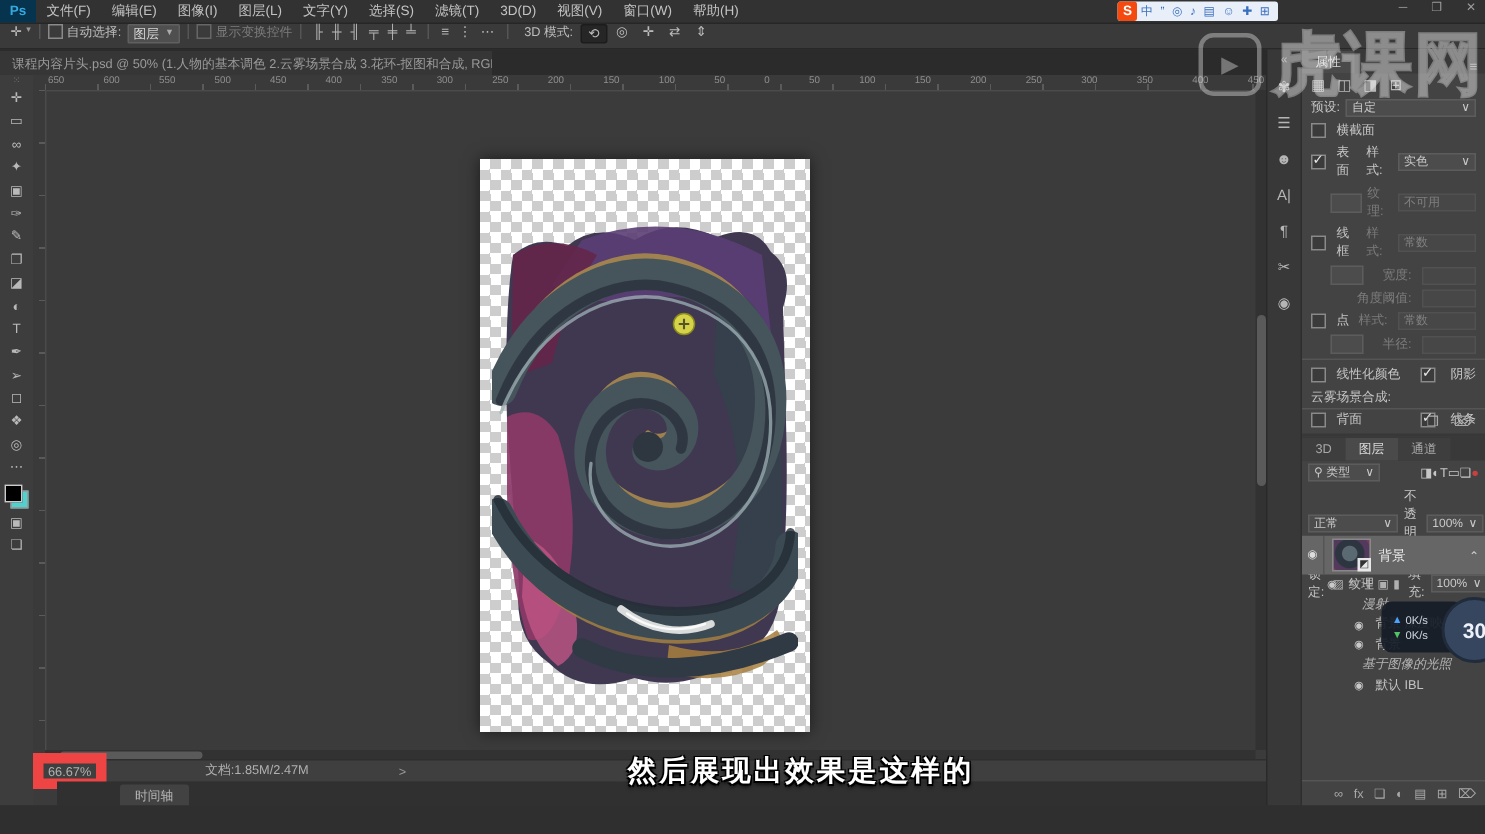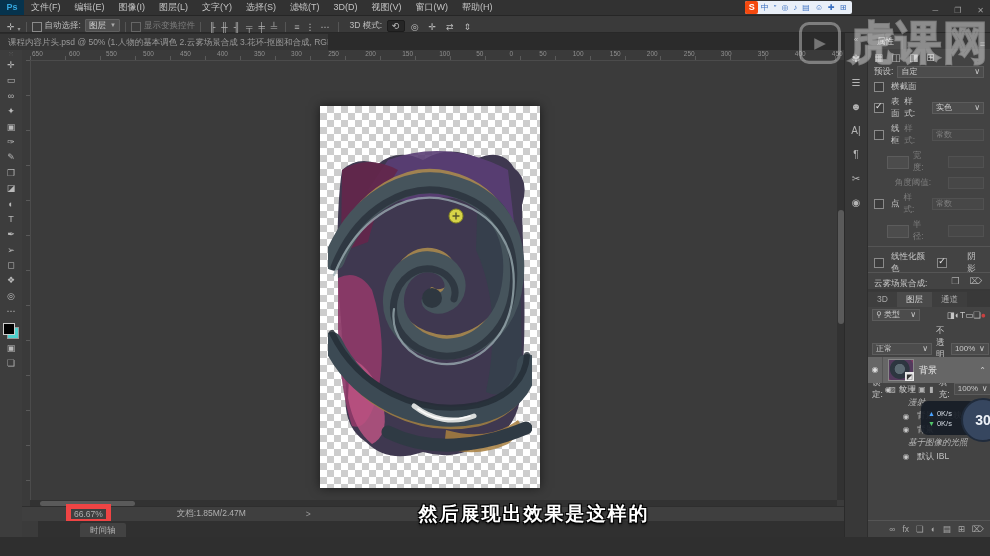--- a/index.html
+++ b/index.html
@@ -1,19 +1,19 @@
 <!DOCTYPE html>
 <html><head>
 <meta charset="utf-8">
 <style>
   html,body{margin:0;padding:0;background:#222;}
   #stage{position:relative;width:990px;height:556px;background:#2e2e2e;overflow:hidden;
     font-family:"Liberation Sans","DejaVu Sans",sans-serif;color:#c8c8c8;-webkit-font-smoothing:antialiased;}
   .abs{position:absolute;}
-  .flex{display:flex;align-items:flex-end;}
+  .flex{display:flex;align-items:flex-start;}
   .sep{width:1px;height:10px;background:#555;margin:0 5px;}
   
   #menubar{left:0;top:0;width:100%;height:15px;background:#323232;border-bottom:1px solid #262626;font-size:9px;}
   #ps-logo{width:24px;height:15px;background:#06334d;color:#35a8e0;font-weight:bold;text-align:center;line-height:15px;font-size:9px;}
   .menu-item{padding:0 7px;line-height:15px;color:#c3c3c3;}
   #winbtns{right:6px;top:0;height:15px;gap:16px;color:#9c9c9c;font-size:8px;}
   #imebar{right:138px;top:1px;height:13px;background:#e9eff8;border-radius:2px;padding-right:3px;}
   #ime-logo{width:13px;height:13px;background:#f4490f;color:#fff;font-weight:bold;font-size:9px;text-align:center;line-height:13px;border-radius:2px;}
   .ime-ic{font-size:8px;color:#3a6fc0;padding:0 2.5px;line-height:13px;}
   #optionsbar{left:0;top:16px;width:100%;height:16px;background:#3a3a3a;border-bottom:1px solid #282828;font-size:8.5px;color:#bdbdbd;}
@@ -43,21 +43,21 @@
     background-image:repeating-linear-gradient(to right,#5a5a5a 0 1px,transparent 1px 35px);background-position:bottom;background-size:100% 4px;background-repeat:no-repeat;}
   #hruler .labels{display:flex;justify-content:space-between;font-size:6.5px;color:#8f8f8f;padding:0 2px;line-height:8px;}
   #vruler{position:absolute;left:0;top:10px;width:8px;bottom:37px;background:#3a3a3a;border-right:1px solid #4b4b4b;
     background-image:repeating-linear-gradient(to bottom,#5a5a5a 0 1px,transparent 1px 35px);background-position:right;background-size:4px 100%;background-repeat:no-repeat;}
   #ruler-corner{position:absolute;left:0;top:0;width:8px;height:10px;background:#3a3a3a;border-right:1px solid #4b4b4b;border-bottom:1px solid #4b4b4b;}
   #vscroll{position:absolute;right:0;top:10px;width:8px;bottom:37px;background:#323232;}
   #vscroll .thumb{position:absolute;left:1px;right:1px;top:34%;height:26%;background:#5a5a5a;border-radius:3px;}
   #hscroll{position:absolute;left:8px;right:8px;bottom:30px;height:7px;background:#323232;}
   #hscroll .thumb{position:absolute;top:1px;bottom:1px;left:10px;width:95px;background:#5a5a5a;border-radius:3px;}
   #statusbar{position:absolute;left:0;right:0;bottom:16px;height:14px;background:#3f3f3f;border-top:1px solid #2e2e2e;font-size:8.5px;color:#b0b0b0;display:flex;align-items:center;}
-  #zoombox{border:5px solid #ef4444;padding:0 3px;margin-left:44px;height:10px;line-height:10px;}
+  #zoombox{border:7px solid #ef4444;padding:0 3px;height:10px;line-height:10px;}
   #docinfo{margin-left:66px;}
   #statusbar .chev{margin-left:60px;color:#9a9a9a;}
   #timelinerow{position:absolute;left:16px;right:0;bottom:0;height:16px;background:#303030;}
   #timelinetab{position:absolute;left:42px;bottom:0;height:14px;line-height:14px;background:#424242;color:#b5b5b5;font-size:8.5px;padding:0 10px;border-radius:2px 2px 0 0;}
   
   #doc{position:absolute;left:298px;top:56px;width:220px;height:382px;
     background-color:#fff;background-image:conic-gradient(#cdcdcd 25%,transparent 0 50%,#cdcdcd 0 75%,transparent 0);
     background-size:14px 14px;box-shadow:0 0 10px rgba(0,0,0,.55);}
   
   #dock{right:0;top:33px;width:145px;bottom:19px;background:#383838;border-left:1px solid #2a2a2a;}
@@ -65,21 +65,21 @@
   #dockstrip .collapse{text-align:center;color:#9a9a9a;font-size:8px;line-height:14px;}
   .strip-ic{height:24px;text-align:center;font-size:10px;color:#b5b5b5;line-height:24px;}
   #panels{position:absolute;left:23px;right:0;top:0;bottom:0;}
   .pgroup{position:absolute;left:0;right:0;background:#434343;}
   .phead{height:16px;background:#393939;display:flex;align-items:flex-end;font-size:8.5px;color:#a8a8a8;}
   .ptab{padding:0 9px;height:15px;line-height:15px;background:#3e3e3e;}
   .ptab.active{background:#4a4a4a;color:#d8d8d8;}
   .pmenu{margin-left:auto;padding:0 5px;color:#9a9a9a;font-size:9px;}
   .prow{display:flex;align-items:center;font-size:8.5px;color:#c6c6c6;padding:2px 6px 1px;gap:4px;}
   .prow .lab{flex:none;}
-  .prow .right{margin-left:auto;display:flex;align-items:center;gap:17px;}
+  .prow .right{margin-left:auto;display:flex;align-items:center;gap:7px;}
   .fieldbox{background:#4c4c4c;border:1px solid #5c5c5c;height:10px;min-width:34px;padding:0 3px;font-size:8px;line-height:10px;color:#c9c9c9;display:inline-flex;align-items:center;justify-content:space-between;}
   .fieldbox.disabled{background:#474747;border-color:#515151;color:#808080;}
   .swatchbox{width:20px;height:11px;background:#4c4c4c;border:1px solid #5c5c5c;margin-left:13px;}
   .pfoot{position:absolute;bottom:0;left:0;right:0;height:16px;border-top:1px solid #555;display:flex;align-items:center;justify-content:flex-end;gap:10px;padding-right:8px;font-size:9px;color:#aaa;}
   
   .lrow{display:flex;align-items:center;font-size:8.5px;color:#c6c6c6;padding:2px 4px;gap:4px;}
   .reddot{color:#c94040 !important;}
   #layerlist{position:absolute;left:0;right:0;top:66px;bottom:17px;overflow:hidden;}
   #sel-layer{display:flex;align-items:center;height:26px;background:#666666;color:#e8e8e8;font-size:9px;gap:5px;padding:0 4px 0 0;}
   .eyecol{width:14px;text-align:center;border-right:1px solid #555;align-self:stretch;line-height:26px;font-size:8px;color:#ddd;flex:none;}
@@ -342,20 +342,29 @@
           <span>表面</span>
           <span class="right">
             <span>样式:</span>
             <span class="fieldbox" style="min-width:44px">
               <span>实色</span>
                 <span class="caret">∨</span>
             </span>
           </span>
         </div>
         <div class="prow">
+          <span class="swatchbox"></span>
+          <span class="right dim">
+            <span>纹理:</span>
+            <span class="fieldbox disabled" style="min-width:44px">
+              <span>不可用</span>
+            </span>
+          </span>
+        </div>
+        <div class="prow">
           <span class="cb"></span>
           <span>线框</span>
           <span class="right dim">
             <span>样式:</span>
             <span class="fieldbox disabled" style="min-width:44px">
               <span>常数</span>
             </span>
           </span>
         </div>
         <div class="prow">

